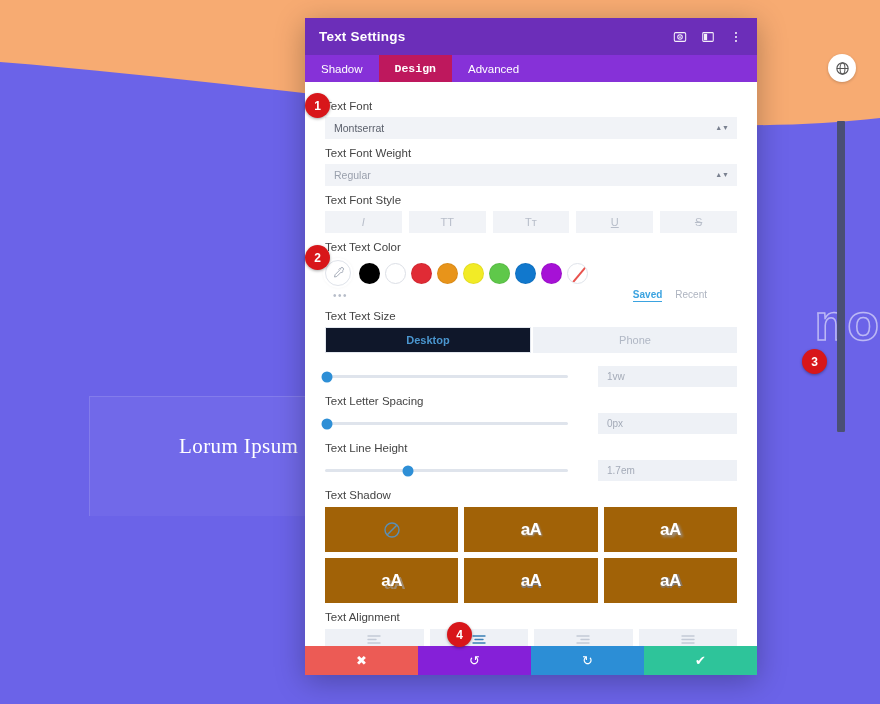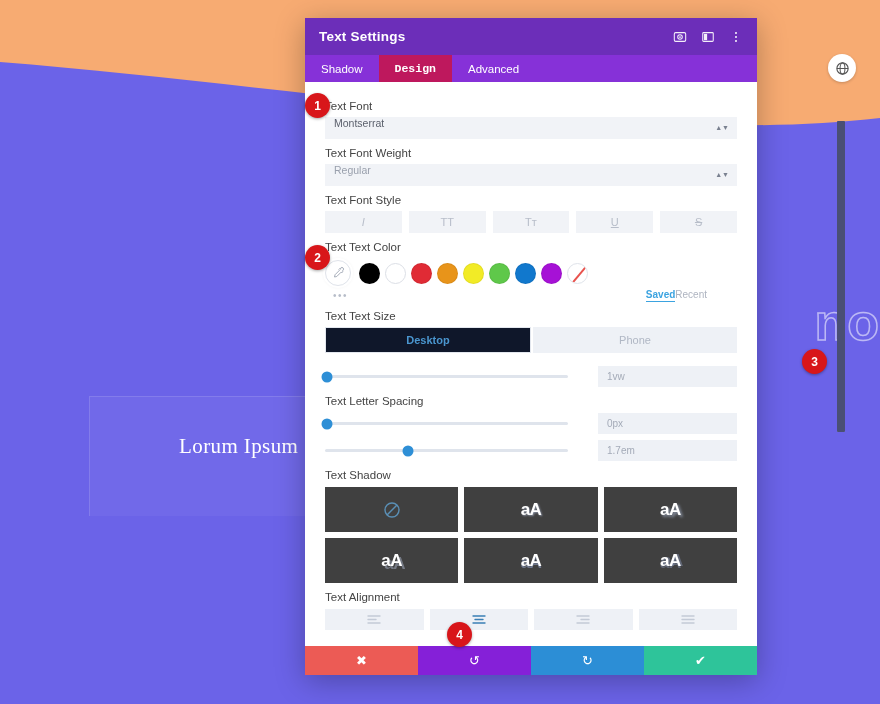--- a/index.html
+++ b/index.html
@@ -76,21 +76,21 @@
     position: absolute; inset: 0;
     padding: 10px 20px 8px 20px;
     overflow: hidden;
   }
 
   .field-label {
     font-size: 11.5px; color: #444; margin: 8px 0 5px 0; font-weight: 400;
   }
   .select-box {
     height: 22px; background: #f1f3f7; border: none;
-    display: flex; align-items: flex-start; padding: 0 9px;
+    display: flex; align-items: center; padding: 0 9px;
     font-size: 10.5px; color: #5a5f6b; position: relative;
   }
   .select-box.muted { color: #9aa0ad; }
   .select-arrows {
     position: absolute; right: 8px; top: 50%; transform: translateY(-50%);
     display: flex; flex-direction: column; gap: 1px; color: #7a8190;
     font-size: 7px; line-height: 6px;
   }
 
   .btn-row { display: flex; gap: 7px; }
@@ -119,21 +119,21 @@
   .swatch.none::after {
     content: ""; position: absolute; left: 50%; top: -3px;
     width: 1.5px; height: 28px; background: #e8524d;
     transform: rotate(40deg);
   }
   .color-meta {
     display: flex; align-items: center; margin-top: 3px; padding-left: 8px;
     font-size: 10px;
   }
   #more-dots { color: #b7bdc9; letter-spacing: 1.5px; font-size: 10px; }
-  #saved-recent { margin-left: auto; display: flex; padding-right: 30px; }
+  #saved-recent { margin-left: auto; display: flex; gap: 13px; padding-right: 30px; }
   #tab-saved { color: #3ba3e0; font-weight: 700; border-bottom: 1.5px solid #3ba3e0; padding-bottom: 1px; }
   #tab-recent { color: #aeb4c0; }
 
   .device-tabs { display: flex; gap: 0; border: none; }
   .device-tab {
     flex: 1; height: 26px; background: #eef1f6;
     display: flex; align-items: center; justify-content: center;
     font-size: 11px; color: #b0b7c4; margin-right: 2px;
   }
   .device-tab:last-child { margin-right: 0; }
@@ -155,21 +155,21 @@
     width: 139px; height: 21px; background: #eef1f6; flex: none;
     display: flex; align-items: center; padding: 0 9px;
     font-size: 10px; color: #a4abb8;
   }
 
   .shadow-grid {
     display: grid; grid-template-columns: repeat(3, 1fr);
     gap: 6px; margin-top: 6px;
   }
   .shadow-tile {
-    height: 45px; background: #404040;
+    height: 45px; background: #a16207;
     display: flex; align-items: center; justify-content: center;
     font-size: 17px; font-weight: 700; color: #fff;
     letter-spacing: -.5px;
   }
   .sh1 { text-shadow: 1px 1px 2px rgba(150,160,180,.85); }
   .sh2 { text-shadow: 2px 2px 3px rgba(150,160,180,.9); }
   .sh3 { text-shadow: 3px 3px 0 rgba(160,170,190,.55); }
   .sh4 { text-shadow: 0 2px 0 rgba(120,130,155,.85); }
   .sh5 { text-shadow: 2px 0 0 rgba(120,130,155,.6), 0 2px 0 rgba(120,130,155,.6); }
 
@@ -346,20 +346,21 @@
       <div class="field-label">Text Letter Spacing</div>
       <div class="slider-row" style="margin-top:6px">
         <div class="track">
           <div class="knob" style="left:1%"></div>
         </div>
         <div class="value-box">
           <span>0px</span>
         </div>
       </div>
 
+      <div class="field-label">Text Line Height</div>
       <div class="slider-row" style="margin-top:6px">
         <div class="track">
           <div class="knob" style="left:34%"></div>
         </div>
         <div class="value-box">
           <span>1.7em</span>
         </div>
       </div>
 
       <div class="field-label">Text Shadow</div>

